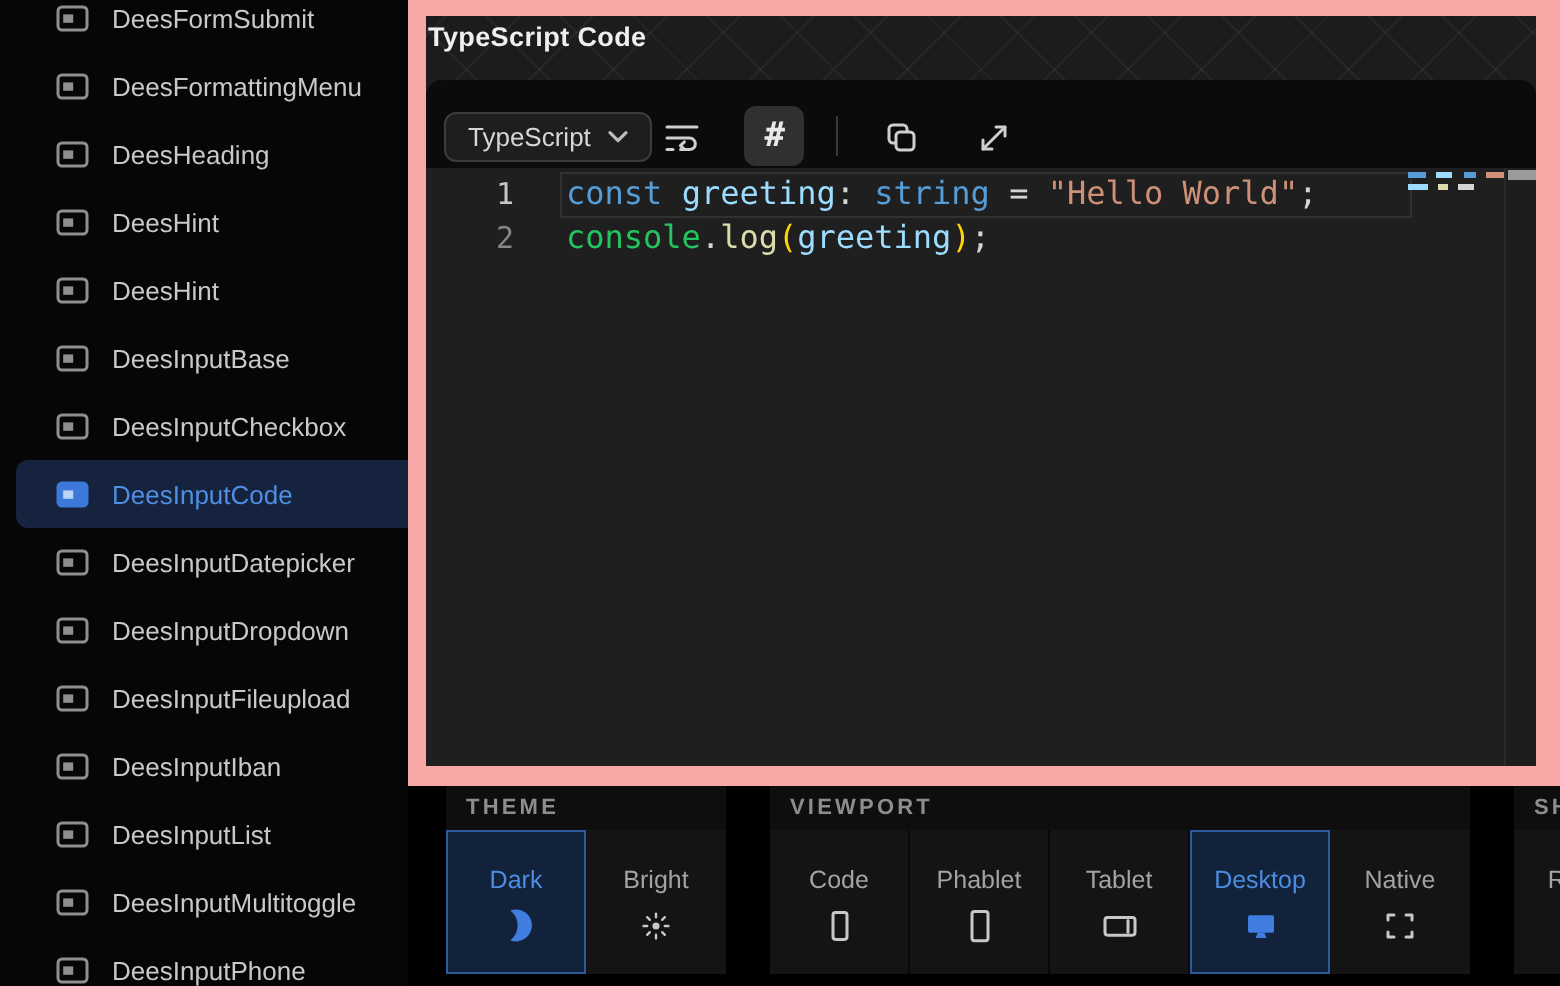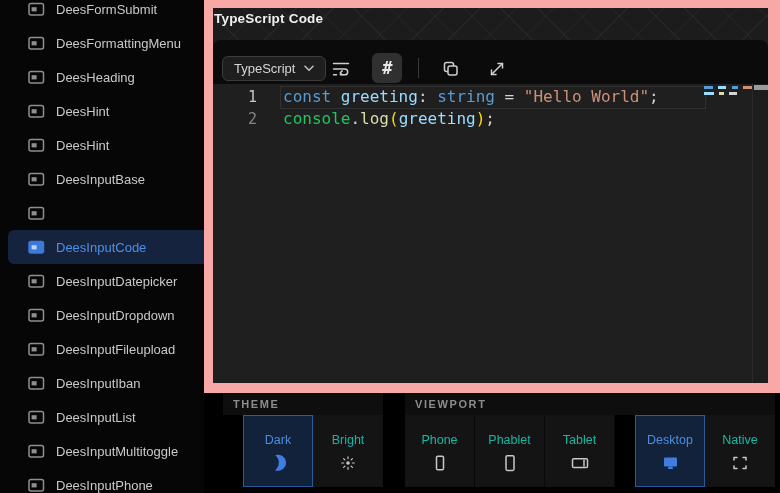--- a/index.html
+++ b/index.html
@@ -98,26 +98,26 @@
   }
   .tb-section { display:flex; flex-direction:column;padding-left:16px; }
   .tb-section-label {
     height:22px; line-height:23px; background:#0e0e0e; color:#8d8d8d;
     font-size:11px; font-weight:bold; letter-spacing:1.6px; padding-left:10px;
   }
   .tb-buttons { display:flex; height:72px; }
   .tb-btn {
     width:70px; height:72px; background:#141414; border-right:1px solid #090909;
     display:flex; flex-direction:column; align-items:center; justify-content:center;
-    gap:7px; padding-top:2px; cursor:pointer; color:#14b8a6; font-size:12.5px;
+    gap:7px; padding-top:2px; cursor:pointer; color:#a3a3a3; font-size:12.5px;
   }
   .tb-btn:last-child { border-right:none; }
   .tb-btn .tb-icon { height:18px; display:flex; align-items:center; color:#c8c8c8; }
   .tb-btn.selected {
-    background:#13223b; border:1px solid #2b5a9d; color:#4b8de0;margin-left:20px;
+    background:#13223b; border:1px solid #2b5a9d; color:#4b8de0;
   }
   .tb-btn.selected .tb-icon { color:#3f7ee0; }
   .tb-section.share .tb-btn { width:74px; }
 </style>
 </head>
 <body>
 
 <aside class="sidebar">
   <div class="side-list" id="side-list">
       <div class="side-item">
@@ -160,20 +160,21 @@
       <rect x="1" y="1.5" width="14.5" height="11.5" rx="2" fill="none" stroke="#8f8f8f" stroke-width="1.5"></rect>
       <rect x="3.6" y="5.2" width="5" height="4.2" fill="#8f8f8f"></rect>
         </svg>
         <span>DeesInputBase</span>
       </div>
       <div class="side-item">
         <svg class="cmp-icon" viewBox="0 0 17 15">
       <rect x="1" y="1.5" width="14.5" height="11.5" rx="2" fill="none" stroke="#8f8f8f" stroke-width="1.5"></rect>
       <rect x="3.6" y="5.2" width="5" height="4.2" fill="#8f8f8f"></rect>
         </svg>
+        <span>DeesInputCheckbox</span>
       </div>
       <div class="side-item selected">
         <svg class="cmp-icon" viewBox="0 0 17 15">
       <rect x="1" y="1.5" width="14.5" height="11.5" rx="2" fill="#3c79d8" stroke="#3c79d8" stroke-width="1.5"></rect>
       <rect x="3.6" y="5.2" width="5" height="4.2" fill="#b9d4f7"></rect>
         </svg>
         <span>DeesInputCode</span>
       </div>
       <div class="side-item">
         <svg class="cmp-icon" viewBox="0 0 17 15">
@@ -323,21 +324,21 @@
        <path d="M9 2.8 V4.6 M9 13.4 V15.2 M2.8 9 H4.6 M13.4 9 H15.2 M4.6 4.6 L5.9 5.9 M12.1 12.1 L13.4 13.4 M13.4 4.6 L12.1 5.9 M5.9 12.1 L4.6 13.4" stroke-width="1.2"></path>
             </svg>
           </span>
         </div>
       </div>
     </div>
     <div class="tb-section viewport">
       <div class="tb-section-label">VIEWPORT</div>
       <div class="tb-buttons">
         <div class="tb-btn">
-          <span>Phone</span>
+          <span>Code</span>
                    <span class="tb-icon">
             <svg width="18" height="18" viewBox="0 0 18 18" fill="none" stroke="currentColor" stroke-width="1.5" stroke-linecap="round" stroke-linejoin="round">
               <rect x="5.5" y="2.3" width="7" height="13.4" rx="1.3"></rect>
             </svg>
           </span>
         </div>
         <div class="tb-btn">
           <span>Phablet</span>
                    <span class="tb-icon">
             <svg width="18" height="18" viewBox="0 0 18 18" fill="none" stroke="currentColor" stroke-width="1.5" stroke-linecap="round" stroke-linejoin="round">

